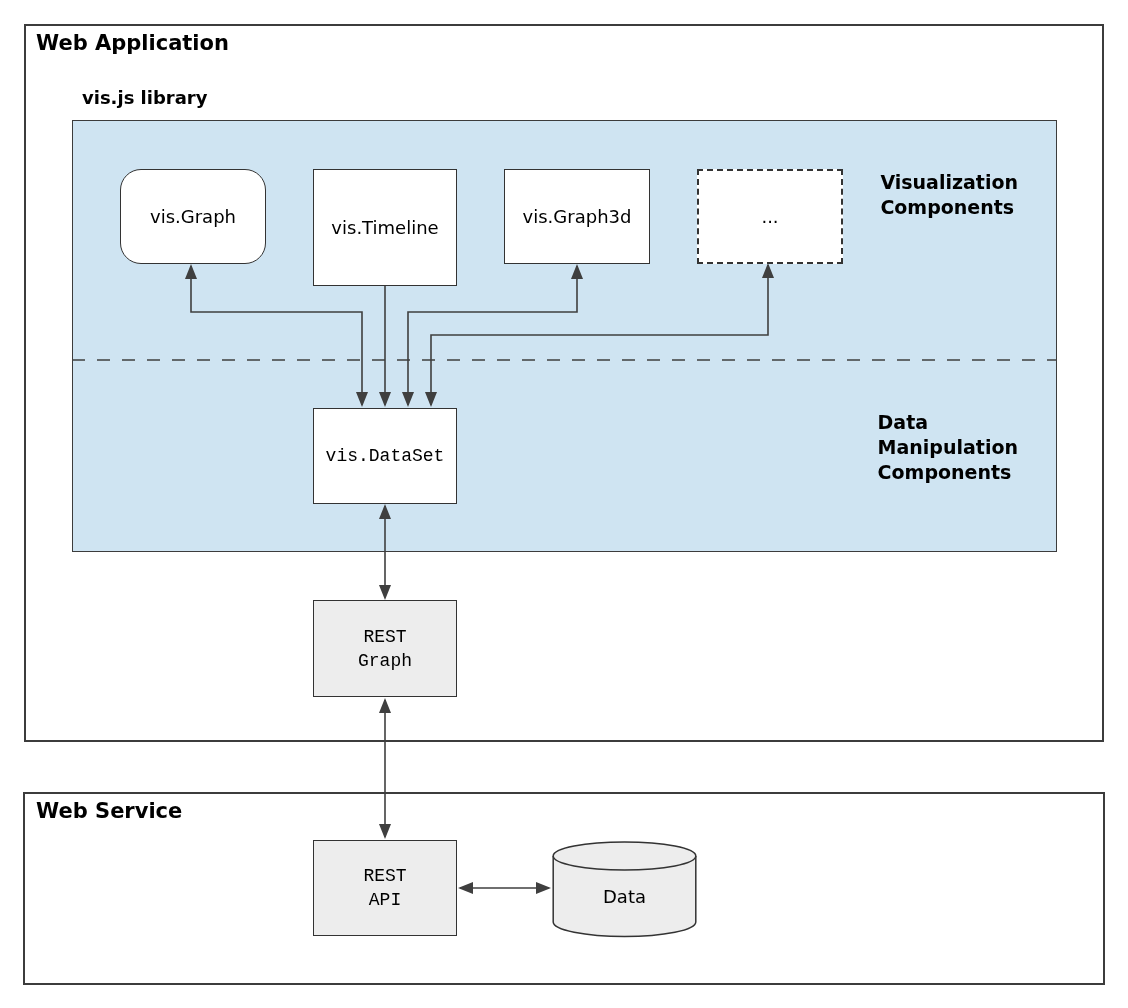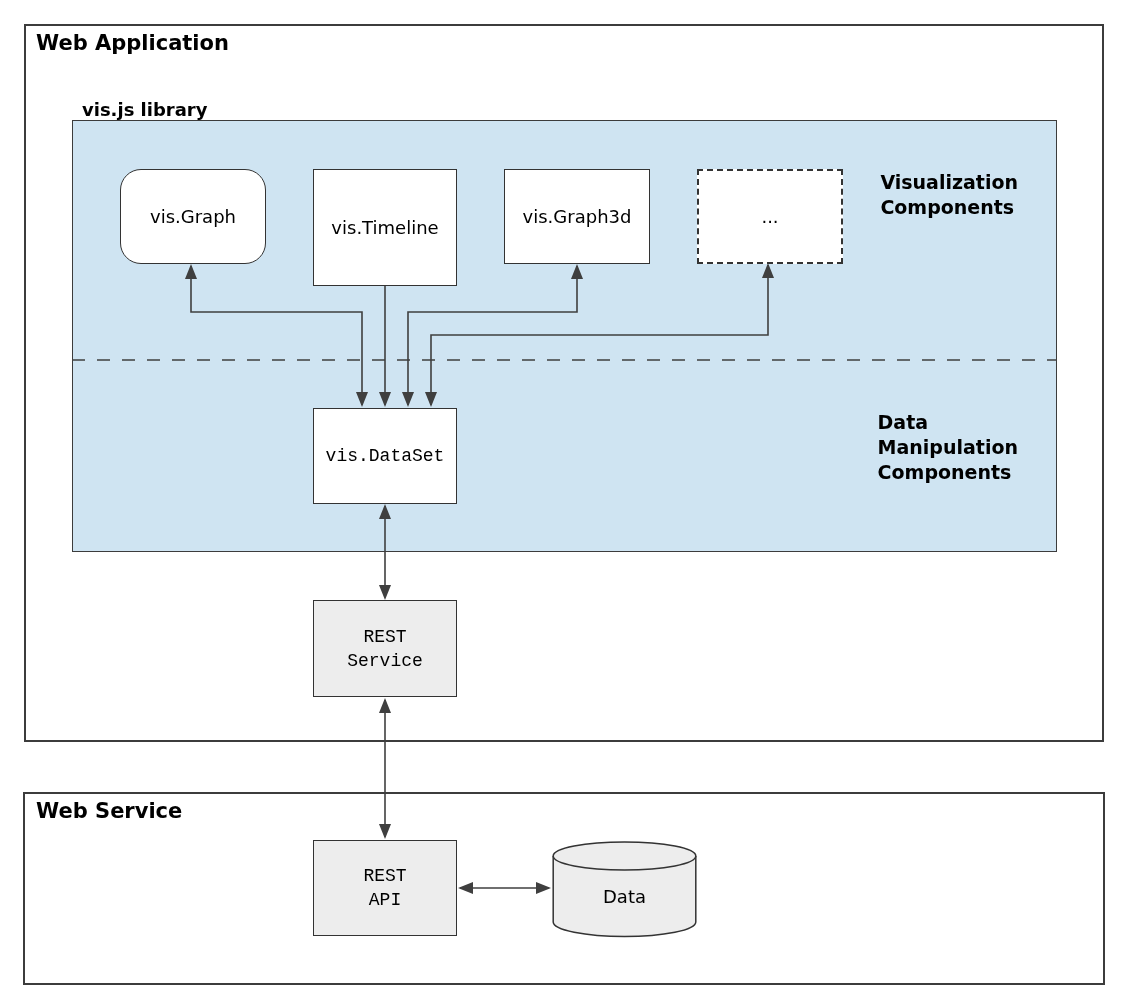--- a/index.html
+++ b/index.html
@@ -35,21 +35,21 @@
   }
 </style>
 </head>
 <body>
 
 <div id="canvas">
 
   <div class="abs outer-box" style="left:24px;top:24px;width:1080px;height:718px;"></div>
   <div class="abs section-title" style="left:36px;top:31px;">Web Application</div>
 
-  <div class="abs lib-title" style="left:82px;top:99px;">vis.js library</div>
+  <div class="abs lib-title" style="left:82px;top:87px;">vis.js library</div>
 
   <div class="abs panel" style="left:72px;top:120px;width:985px;height:432px;"></div>
 
   <svg id="connector-layer" width="1128" height="1008" viewBox="0 0 1128 1008">
     <g>
       <path class="ln-dash" d="M72,360 L1057,360"></path>
     </g>
     <g>
       <path class="ln" d="M191,266 L191,312 L362,312 L362,405"></path>
       <polygon class="ah" points="191,264 185,279 197,279"></polygon>
@@ -109,21 +109,21 @@
     <div>Manipulation</div>
     <div>Components</div>
   </div>
 
   <div class="abs node" style="left:313px;top:408px;width:144px;height:96px;font-family:Liberation Mono, monospace;">
     <span>vis.DataSet</span>
   </div>
 
   <div class="abs node gray" style="left:313px;top:600px;width:144px;height:97px;">
     <span>REST</span>
-    <span>Service</span>
+    <span>Graph</span>
   </div>
 
   <div class="abs outer-box" style="left:23px;top:792px;width:1082px;height:193px;"></div>
   <div class="abs section-title" style="left:36px;top:799px;">Web Service</div>
 
   <div class="abs node gray" style="left:313px;top:840px;width:144px;height:96px;">
     <span>REST</span>
     <span>API</span>
   </div>
 

